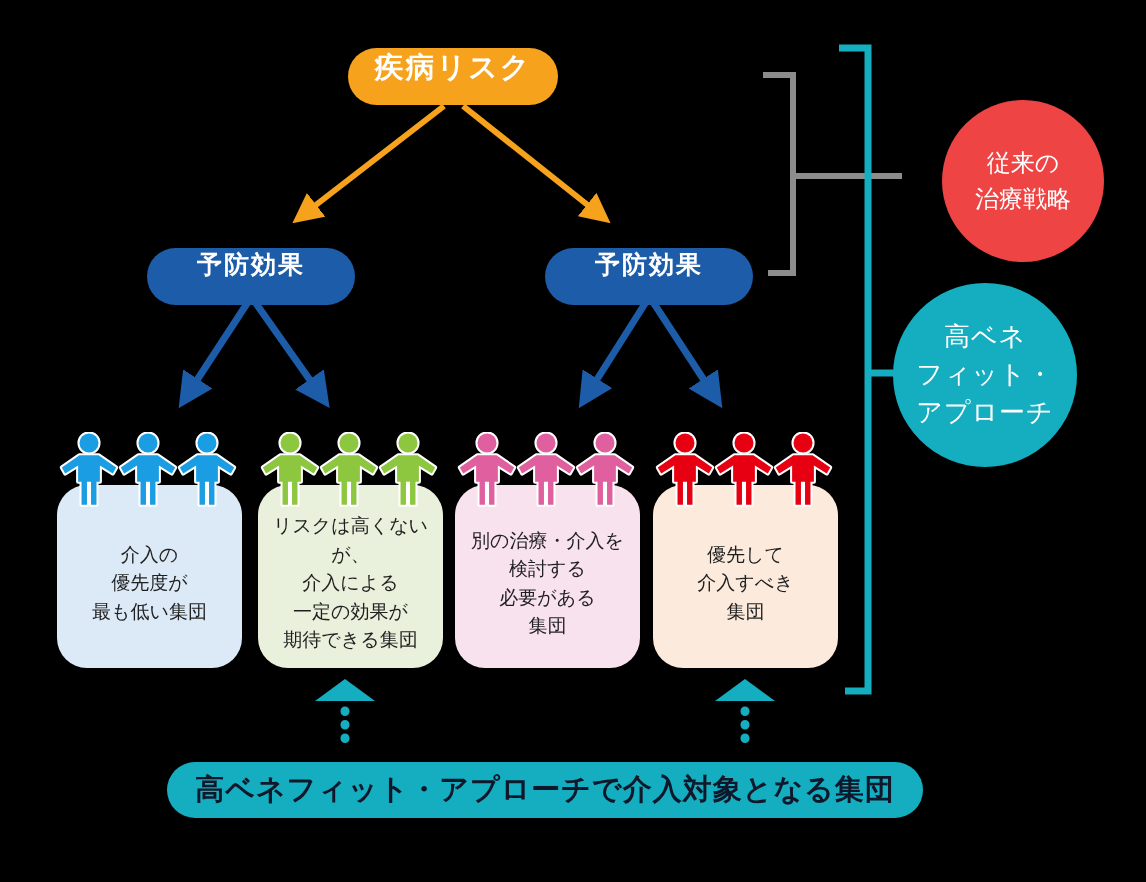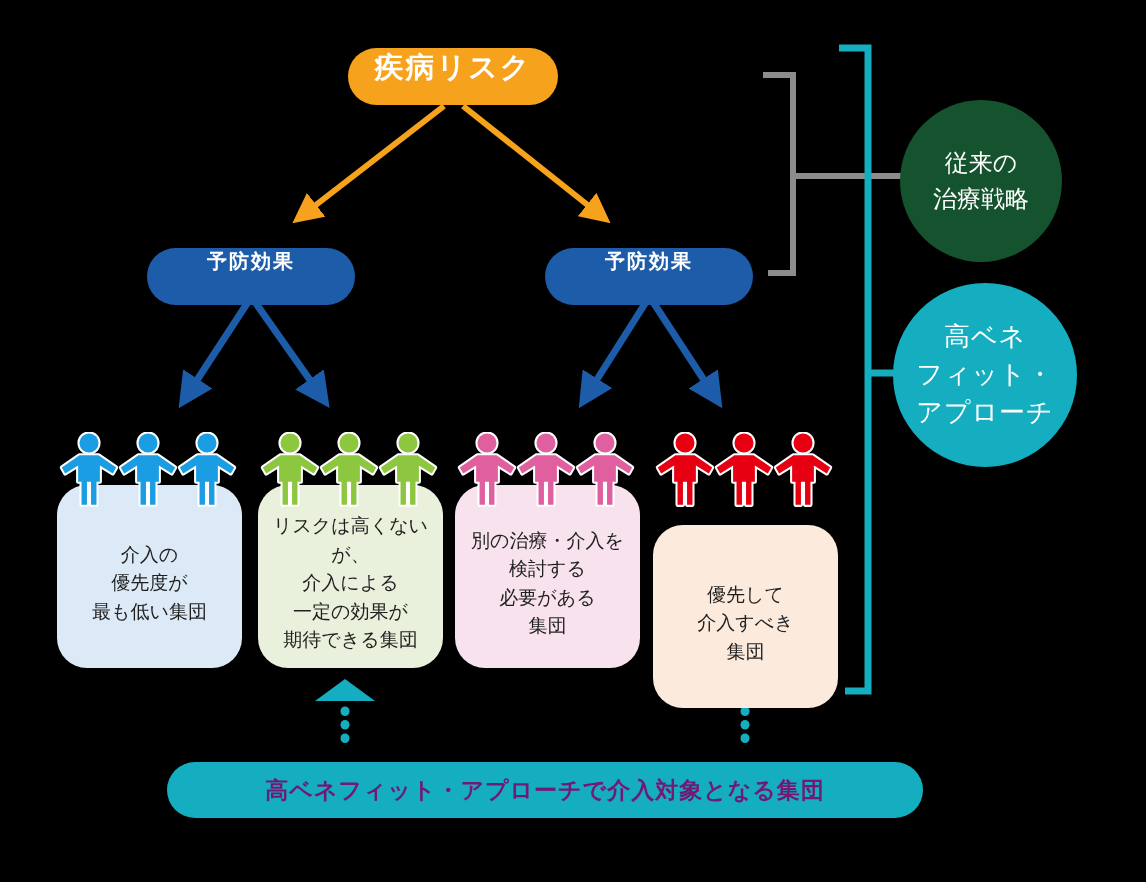--- a/index.html
+++ b/index.html
@@ -13,59 +13,59 @@
   .pill{
     display:flex;align-items:flex-start;justify-content:center;
     color:#fff;font-weight:bold;letter-spacing:2px;
   }
   .pill-root{
     left:348px;top:48px;width:210px;height:57px;border-radius:29px;
     background:#F6A21D;font-size:29px;z-index:4;
   }
   .pill-branch{
     width:208px;height:57px;border-radius:29px;background:#1D5CA8;
-    font-size:20px;z-index:4;
+    font-size:25px;z-index:4;
   }
   .pill-branch.left{left:147px;top:248px;}
   .pill-branch.right{left:545px;top:248px;}
   
   #connectors{left:0;top:0;z-index:1;}
   
   .group-box{
     top:485px;width:185px;height:183px;border-radius:30px;z-index:2;
     display:flex;align-items:center;justify-content:center;text-align:center;
     color:#1f1f1f;font-size:19px;line-height:1.5;padding-top:14px;box-sizing:border-box;
   }
   .group-box.g0{left:57px;background:#DCEAF7;}
   .group-box.g1{left:258px;background:#E9F0DB;}
   .group-box.g2{left:455px;background:#F8E2EE;}
-  .group-box.g3{left:653px;background:#FCEADC;margin-top:40px;}
+  .group-box.g3{left:653px;background:#FCEADC;}
   
   .people{top:430px;width:190px;height:78px;z-index:3;}
   .people.g0{left:55px;}
   .people.g1{left:256px;}
   .people.g2{left:453px;}
   .people.g3{left:651px;}
   
   .legend-circle{
     border-radius:50%;display:flex;align-items:center;justify-content:center;
     text-align:center;color:#fff;z-index:4;
   }
   .legend-gray{
-    left:900px;top:100px;width:162px;height:162px;background:#14532d;
+    left:942px;top:100px;width:162px;height:162px;background:#ef4444;
     font-size:24px;line-height:1.5;
   }
   .legend-teal{
     left:893px;top:283px;width:184px;height:184px;background:#14AEC0;
     font-size:26px;line-height:1.45;font-weight:normal;letter-spacing:1px;
   }
   
   .banner{
     left:167px;top:762px;width:756px;height:56px;border-radius:28px;
-    background:#14AEC0;color:#701a75;font-weight:bold;font-size:23px;
+    background:#14AEC0;color:#0f172a;font-weight:bold;font-size:29px;
     display:flex;align-items:center;justify-content:center;letter-spacing:1px;z-index:4;
   }
 </style>
 </head>
 <body>
 
 <div id="canvas">
 
   <svg width="0" height="0" style="position:absolute" aria-hidden="true">
     <defs>

